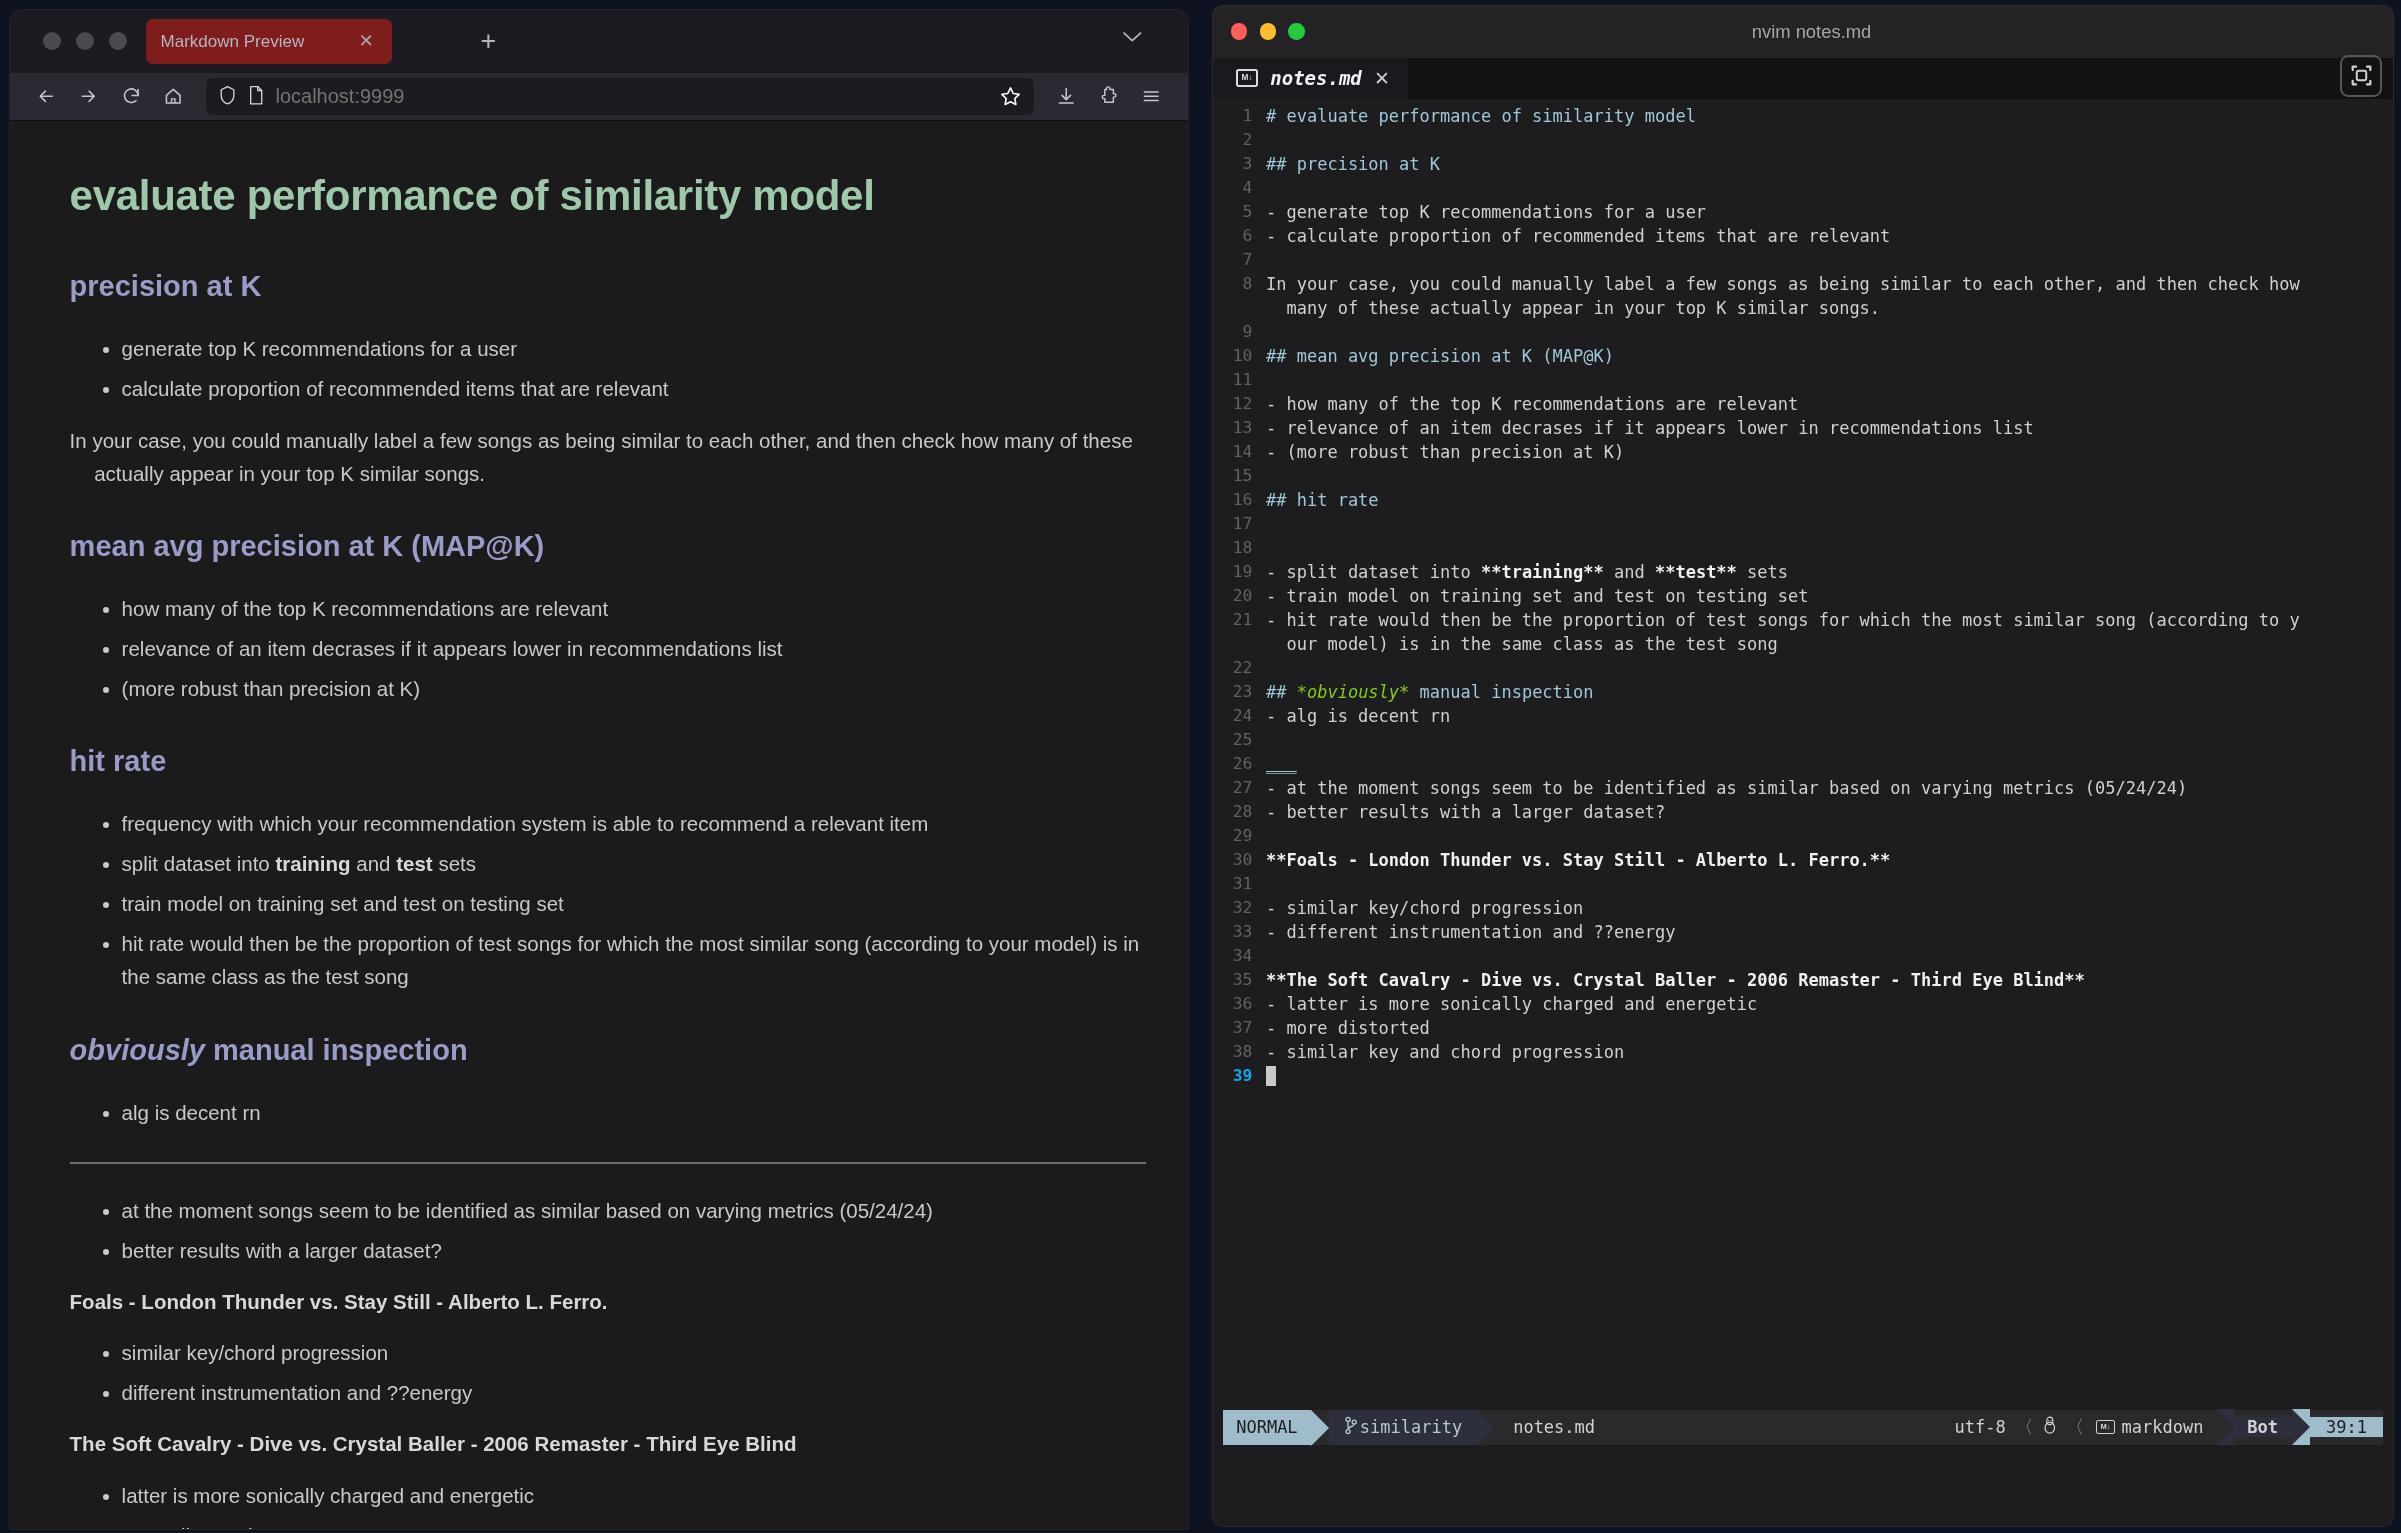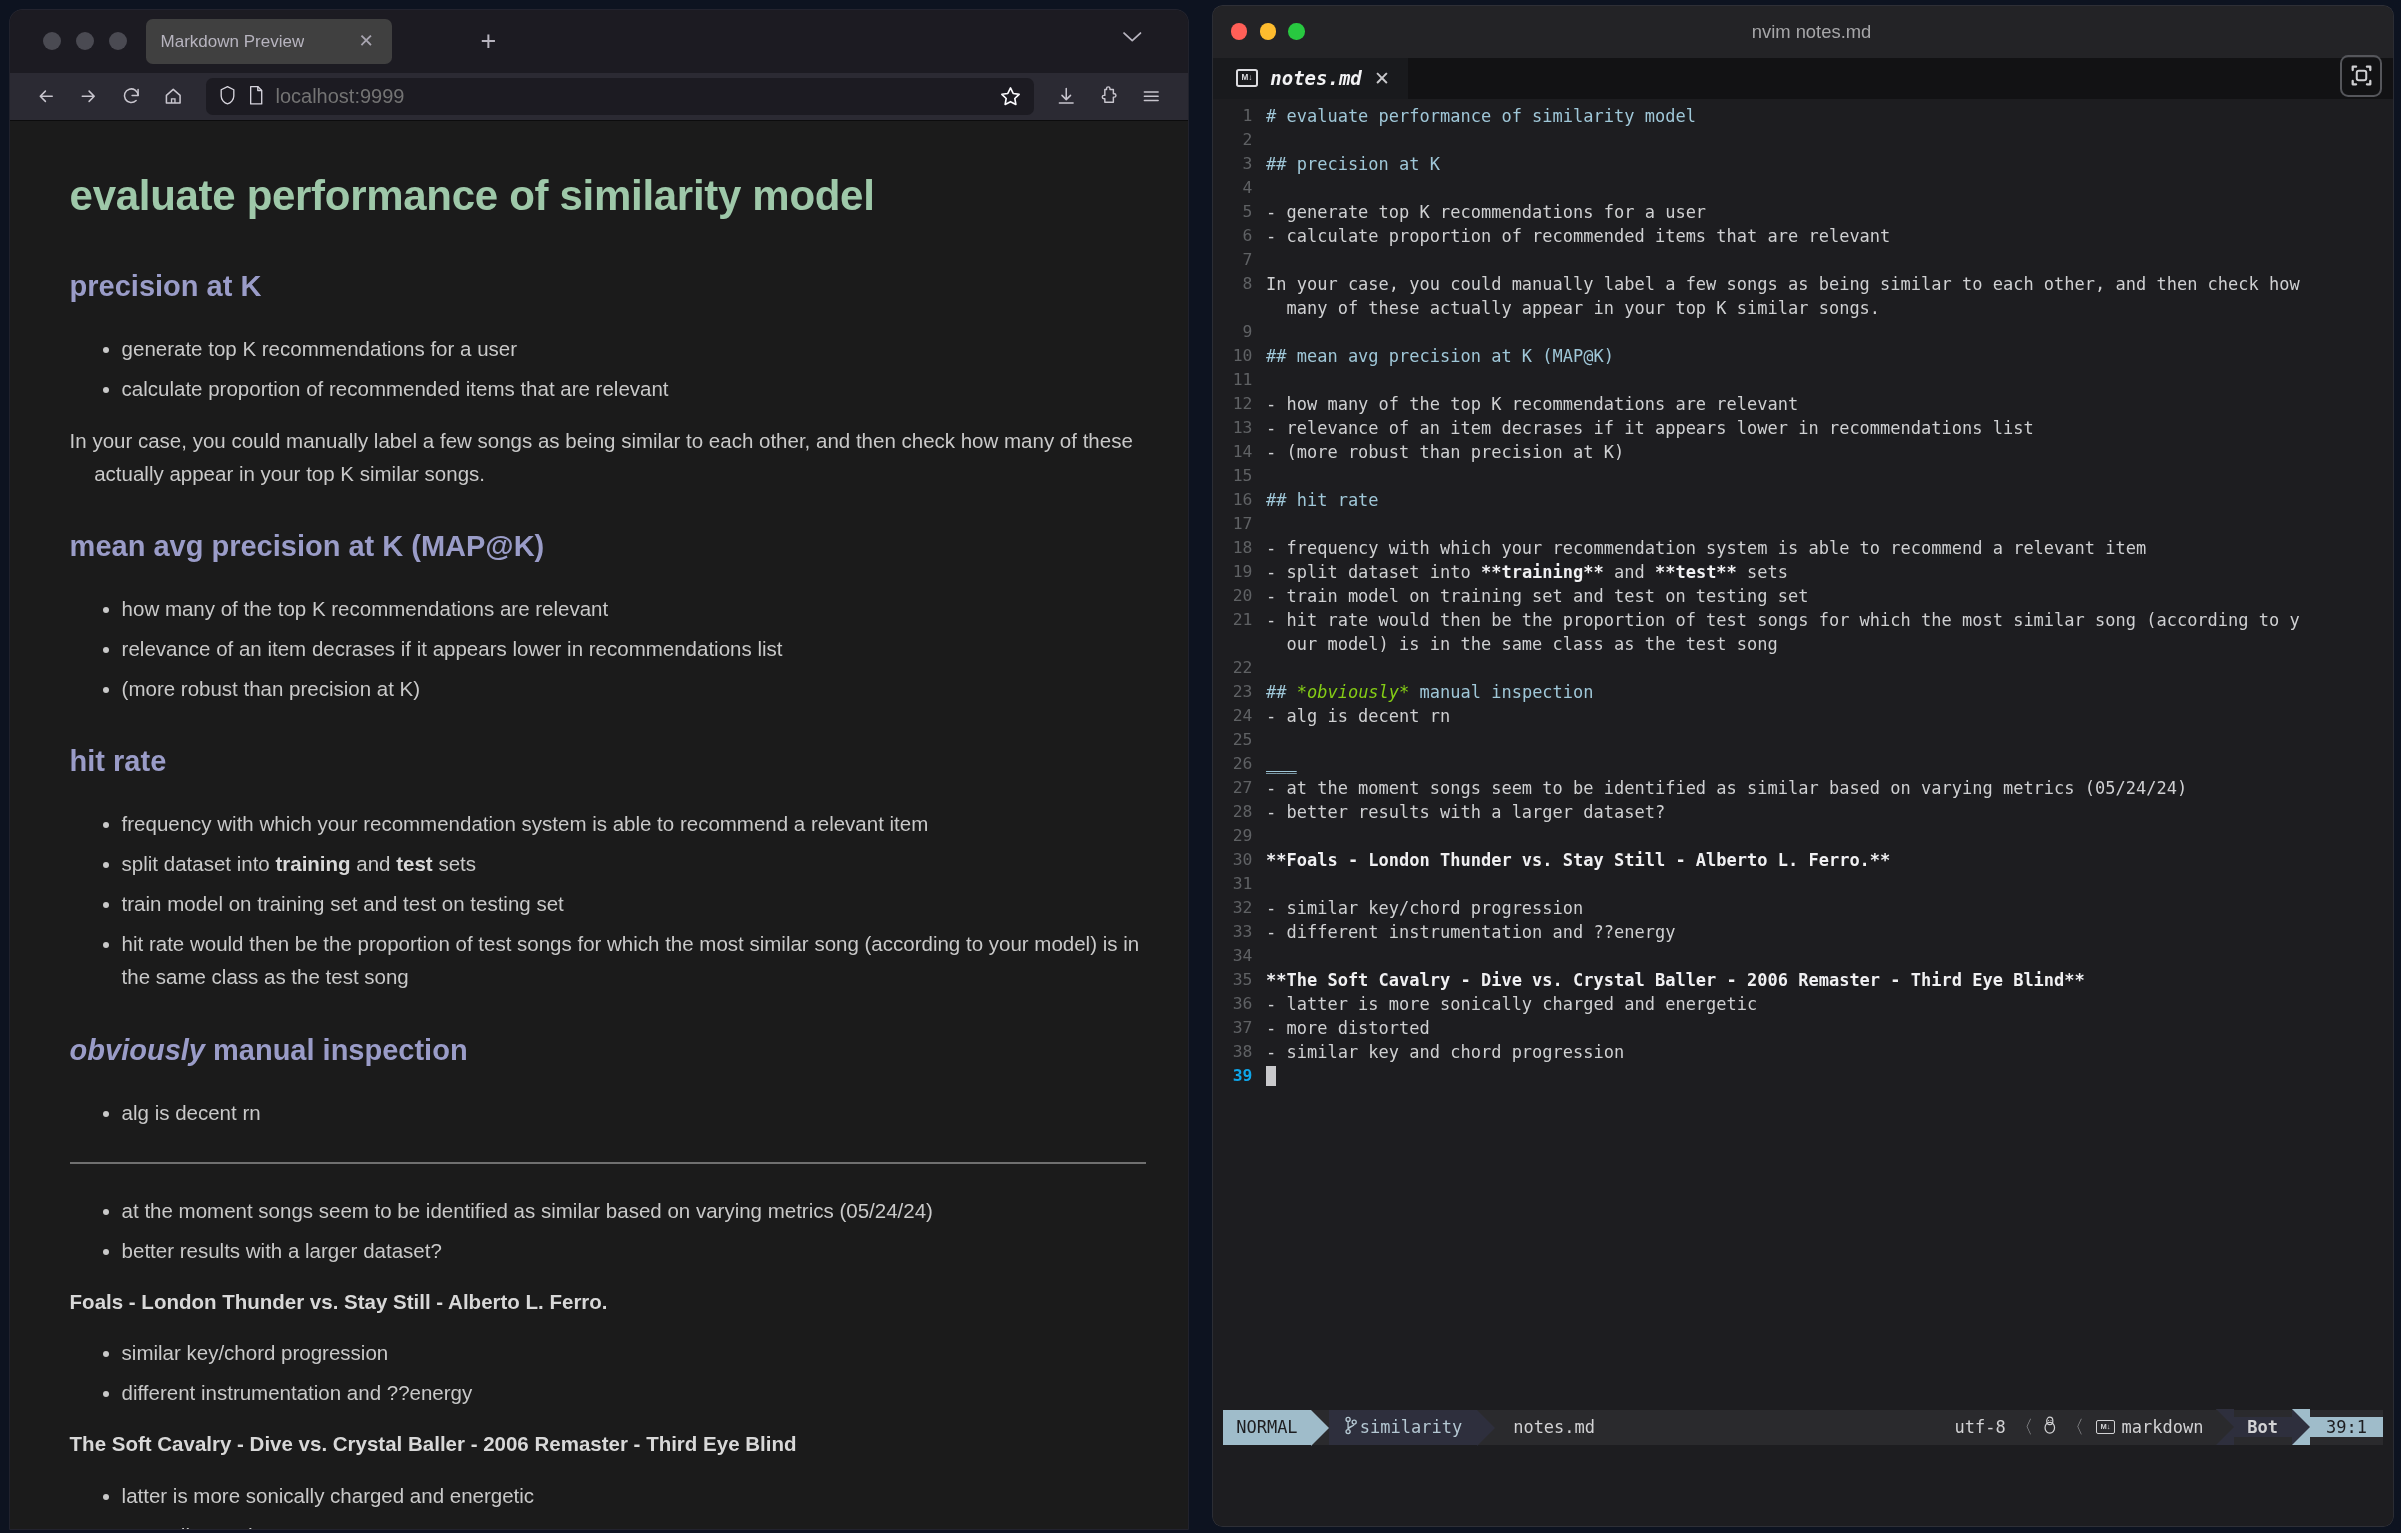--- a/index.html
+++ b/index.html
@@ -17,21 +17,21 @@
     overflow:hidden;
     box-shadow:0 0 0 0.7px #2b2a33;
   }
   #browser-tabstrip{
     height:63px;background:#1c1b22;position:relative;display:flex;align-items:center;
   }
   .traffic-lights{display:flex;gap:15px;padding-left:33px;align-items:center;}
   .tl{width:18px;height:18px;border-radius:50%;background:#4a4a52;}
   #browser-tab{
     position:absolute;left:136px;top:9.6px;width:246px;height:45px;
-    background:#404040;border-radius:6.8px;
+    background:#7f1d1d;border-radius:6.8px;
     display:flex;align-items:center;justify-content:space-between;
     padding:0 15px 0 15px;box-sizing:border-box;
   }
   #browser-tab .tab-title{color:#b7b4bf;font-size:17px;white-space:nowrap;overflow:hidden;}
   #browser-tab .tab-close{color:#a8a5b0;font-size:18.4px;line-height:1;padding:0 2.7px;}
   #newtab-btn{position:absolute;left:471px;top:16.4px;color:#b7b4bf;font-size:27px;line-height:30px;font-weight:300;}
   #tabstrip-chevron{position:absolute;right:45px;top:15px;color:#b7b4bf;font-size:20.5px;}
 
   #browser-navbar{
     height:48px;background:#2b2a33;display:flex;align-items:center;
@@ -331,21 +331,21 @@
       <div class="eline"><span class="lnum"></span><span class="etext"><span>  many of these actually appear in your top K similar songs.</span></span></div>
       <div class="eline"><span class="lnum">9</span><span class="etext"><span></span></span></div>
       <div class="eline"><span class="lnum">10</span><span class="etext"><span class="md-head">## mean avg precision at K (MAP@K)</span></span></div>
       <div class="eline"><span class="lnum">11</span><span class="etext"><span></span></span></div>
       <div class="eline"><span class="lnum">12</span><span class="etext"><span>- how many of the top K recommendations are relevant</span></span></div>
       <div class="eline"><span class="lnum">13</span><span class="etext"><span>- relevance of an item decrases if it appears lower in recommendations list</span></span></div>
       <div class="eline"><span class="lnum">14</span><span class="etext"><span>- (more robust than precision at K)</span></span></div>
       <div class="eline"><span class="lnum">15</span><span class="etext"><span></span></span></div>
       <div class="eline"><span class="lnum">16</span><span class="etext"><span class="md-head">## hit rate</span></span></div>
       <div class="eline"><span class="lnum">17</span><span class="etext"><span></span></span></div>
-      <div class="eline"><span class="lnum">18</span><span class="etext"><span>- frequency with which your recommendation system is able to recommend a relevant item</span></span></div>
+      <div class="eline"><span class="lnum">18</span></div>
       <div class="eline"><span class="lnum">19</span><span class="etext"><span>- split dataset into </span><span class="md-bold">**training**</span><span> and </span><span class="md-bold">**test**</span><span> sets</span></span></div>
       <div class="eline"><span class="lnum">20</span><span class="etext"><span>- train model on training set and test on testing set</span></span></div>
       <div class="eline"><span class="lnum">21</span><span class="etext"><span>- hit rate would then be the proportion of test songs for which the most similar song (according to y</span></span></div>
       <div class="eline"><span class="lnum"></span><span class="etext"><span>  our model) is in the same class as the test song</span></span></div>
       <div class="eline"><span class="lnum">22</span><span class="etext"><span></span></span></div>
       <div class="eline"><span class="lnum">23</span><span class="etext"><span class="md-head">## </span><span class="md-em">*obviously*</span><span class="md-head"> manual inspection</span></span></div>
       <div class="eline"><span class="lnum">24</span><span class="etext"><span>- alg is decent rn</span></span></div>
       <div class="eline"><span class="lnum">25</span><span class="etext"><span></span></span></div>
       <div class="eline"><span class="lnum">26</span><span class="etext"><span class="md-hr">___</span></span></div>
       <div class="eline"><span class="lnum">27</span><span class="etext"><span>- at the moment songs seem to be identified as similar based on varying metrics (05/24/24)</span></span></div>

